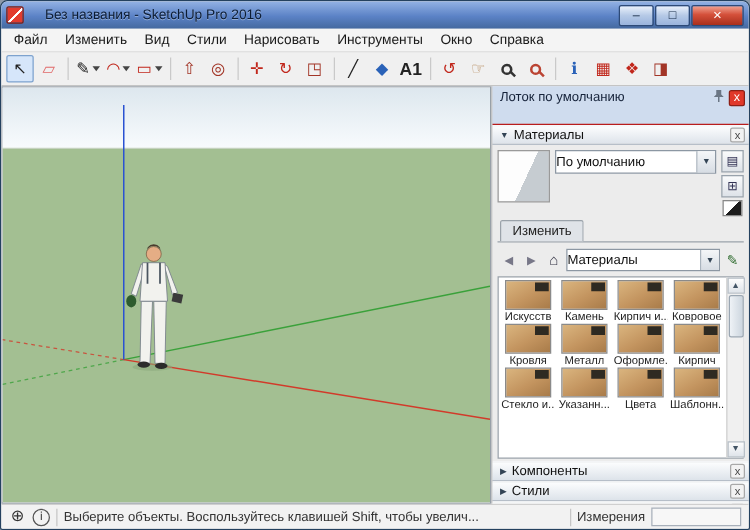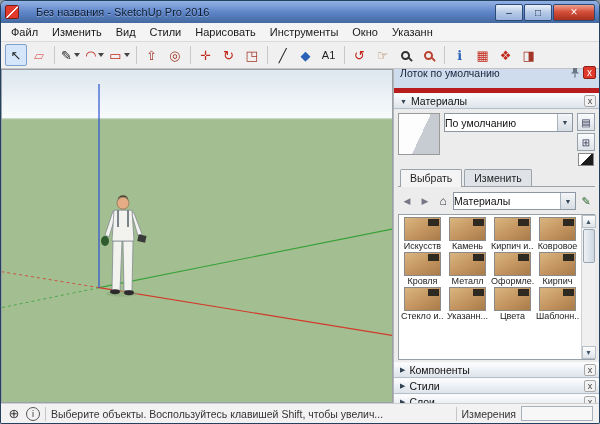--- a/index.html
+++ b/index.html
@@ -22,38 +22,38 @@
   .menubar{height:19px;flex:0 0 19px;display:flex;align-items:center;background:#f4f4f4;
     border-bottom:1px solid #dadada;padding:0 3px;}
   .menu-item{font-size:11px;color:#1a1a1a;padding:2px 7px;}
   
   .toolbar{height:27px;flex:0 0 27px;display:flex;align-items:center;background:#f0f0f0;
     border-bottom:1px solid #c4c4c4;padding:0 4px;gap:1px;}
   .tbtn{height:22px;min-width:22px;display:flex;align-items:center;justify-content:center;
     border:1px solid transparent;border-radius:2px;padding:0 1px;}
   .tbtn.active{background:#d6e6fa;border-color:#7da2ce;}
   .g{font-size:13px;line-height:1;font-family:"DejaVu Sans",sans-serif;}
-  .g.small{font-size:11px;font-weight:normal;font-family:"Liberation Sans",sans-serif;}
+  .g.small{font-size:14px;font-weight:bold;font-family:"Liberation Sans",sans-serif;}
   .ink{color:#222;} .red{color:#c1271c;} .dred{color:#a23527;} .pink{color:#e06a6a;}
   .blue{color:#2a62b8;} .tan{color:#b4885a;}
   .dd{width:0;height:0;border-left:3px solid transparent;border-right:3px solid transparent;
     border-top:4px solid #444;margin-left:2px;}
   .tsep{width:1px;height:18px;background:#c9c9c9;margin:0 3px;flex:0 0 1px;}
   .mag{width:9px;height:9px;border:2px solid #333;border-radius:50%;position:relative;}
   .mag::after{content:"";position:absolute;width:6px;height:2px;background:#333;
     transform:rotate(45deg);right:-5px;bottom:-2px;}
   .mag.red{border-color:#b43;} .mag.red::after{background:#b43;}
   
   .main{flex:1;display:flex;min-height:0;}
   .viewport{width:392px;flex:0 0 392px;border:1px solid #98a0a8;position:relative;background:#fff;}
   .viewport svg{display:block;width:100%;height:100%;}
   
   .tray{flex:1;background:#e7e7e7;display:flex;flex-direction:column;border-left:1px solid #b5b5b5;min-width:0;}
-  .tray-header{height:24px;flex:0 0 17px;background:#cfdcee;display:flex;align-items:center;
-    padding:0 3px 12px 6px;border-bottom:5px solid #b91c1c;gap:3px;}
+  .tray-header{height:34px;flex:0 0 17px;background:#cfdcee;display:flex;align-items:center;
+    padding:0 3px 12px 6px;border-bottom:1px solid #b91c1c;gap:3px;}
   .tray-title{flex:1;font-size:10.5px;color:#16233a;white-space:nowrap;overflow:hidden;}
   .tray-close{width:13px;height:13px;background:#e0382a;color:#fff;font-size:10px;line-height:11px;
     text-align:center;border-radius:2px;border:1px solid #8c1f16;}
   .phead{height:16px;flex:0 0 16px;display:flex;align-items:center;gap:4px;padding:0 3px 0 6px;
     background:linear-gradient(#fcfdfe,#dde3ea);border-top:1px solid #f6f8fa;border-bottom:1px solid #b6bec8;}
   .arr{font-size:7px;color:#345;}
   .ptitle{flex:1;font-size:10.5px;color:#111;white-space:nowrap;overflow:hidden;}
   .px{width:12px;height:12px;border:1px solid #a8a8a8;background:#f2f2f2;color:#444;font-size:9px;
     line-height:10px;text-align:center;border-radius:2px;}
   .mat-body{background:#ececec;padding:4px 4px 2px;display:flex;flex-direction:column;gap:2px;}
@@ -119,21 +119,21 @@
   </div>
 
   <div class="menubar">
     <span class="menu-item">Файл</span>
     <span class="menu-item">Изменить</span>
     <span class="menu-item">Вид</span>
     <span class="menu-item">Стили</span>
     <span class="menu-item">Нарисовать</span>
     <span class="menu-item">Инструменты</span>
     <span class="menu-item">Окно</span>
-    <span class="menu-item">Указанн</span>
+    <span class="menu-item">Справка</span>
   </div>
 
   <div class="toolbar">
     <div class="tbtn active">
         <span class="g ink">↖</span>
       </div>
     <div class="tbtn">
         <span class="g pink">▱</span>
       </div>
     <div class="tsep"></div>
@@ -276,21 +276,20 @@
             </div>
           </div>
           <div class="side-btns">
             <div class="sbtn">▤</div>
             <div class="sbtn">⊞</div>
             <div class="swatch"></div>
           </div>
         </div>
 
         <div class="tabs">
-          <span class="tab active">Выбрать</span>
           <span class="tab">Изменить</span>
         </div>
 
         <div class="navrow">
           <span class="nbtn">◀</span>
           <span class="nbtn">▶</span>
           <span class="nbtn home">⌂</span>
           <div class="ncombo">
             <span class="combo-text">Материалы</span>
             <span class="combo-btn">▼</span>

